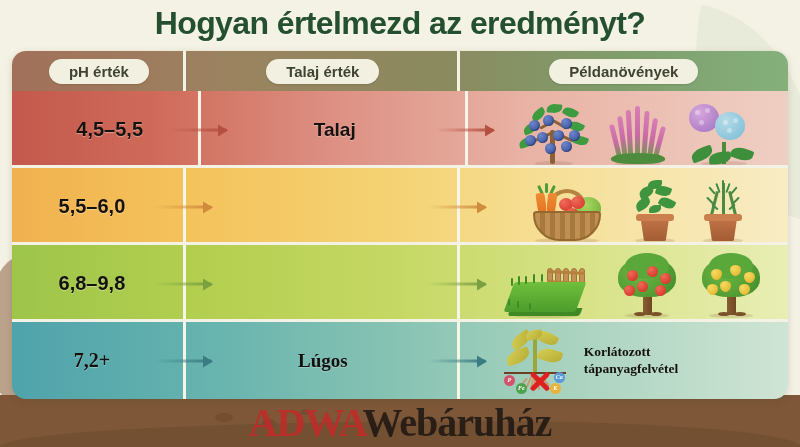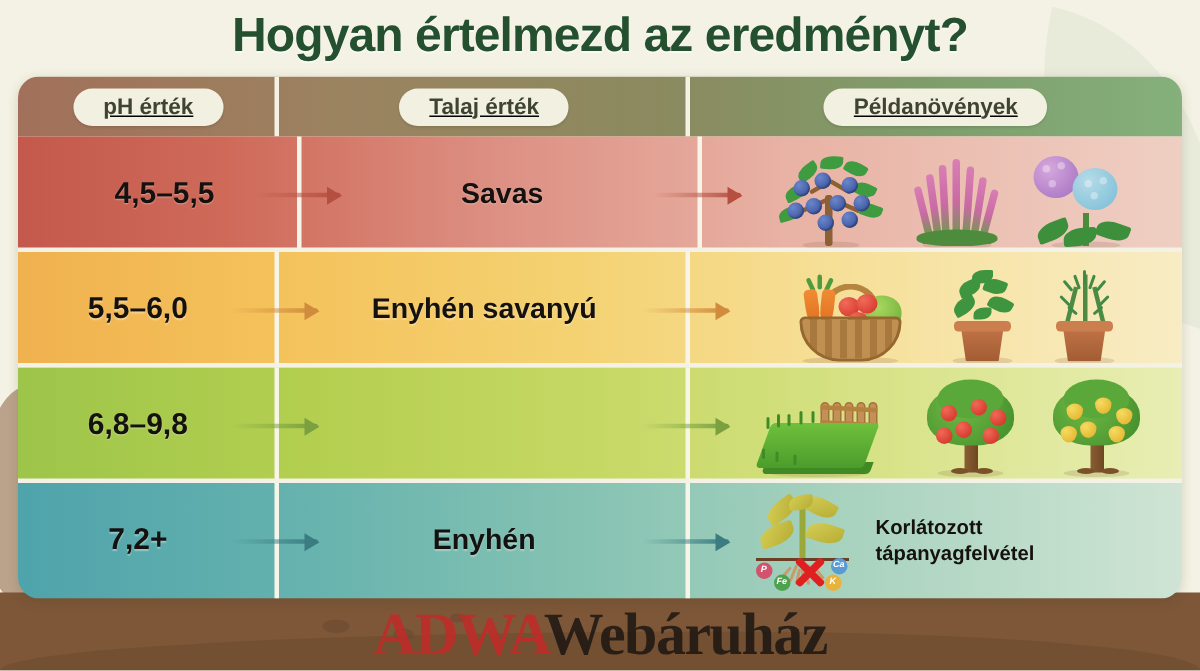--- a/index.html
+++ b/index.html
@@ -60,21 +60,20 @@
     margin:9px 12px 0 12px;
     border-radius:14px;
     overflow:hidden;
     box-shadow:0 2px 7px rgba(80,60,40,.18);
   }
 
   
   .thead {
     display:flex; height:40px;
     background:linear-gradient(90deg,#a2705a 0%,#9b8360 28%,#8b8a5f 55%,#7f9d6b 78%,#84b07c 100%);
-    text-decoration:underline;
   }
   .th {
     display:flex; align-items:center; justify-content:center;
     position:relative;
   }
   .th-sep { position:absolute; right:0; top:0; bottom:0; width:3px; background:#f4f2e4; }
   .col1 { width:22.4%; }
   .col2 { width:35.3%; }
   .col3 { width:42.3%; }
   .pill {
@@ -86,21 +85,21 @@
     color:#3e4430;
     white-space:nowrap;
     box-shadow:0 1px 2px rgba(0,0,0,.12);
   }
 
   
   .row { display:flex; height:77px; position:relative; }
   .row.r1 { background:linear-gradient(90deg,#c3594c 0%,#cf6a59 18%,#dd9184 42%,#e8b2a4 66%,#efcfc3 100%);padding-left:20px; }
   .row.r2 { background:linear-gradient(90deg,#f0b14f 0%,#f4c25b 22%,#f4d272 48%,#f6e09a 72%,#f8ecc4 100%); }
   .row.r3 { background:linear-gradient(90deg,#9dc54a 0%,#b4cf50 25%,#c6d864 50%,#d8e389 75%,#e8eeb4 100%); }
-  .row.r4 { background:linear-gradient(90deg,#4fa3ab 0%,#63b1ae 22%,#85c2b2 48%,#a9d3bf 72%,#cfe4d4 100%); }
+  .row.r4 { background:linear-gradient(90deg,#4fa3ab 0%,#63b1ae 22%,#85c2b2 48%,#a9d3bf 72%,#cfe4d4 100%);font-family:Liberation Serif, serif; }
   .row-div { position:absolute; left:0; right:0; bottom:0; height:3px; background:#f4f2e4; z-index:4; }
 
   .cell { position:relative; display:flex; align-items:center; justify-content:center; }
   .col-sep { position:absolute; right:0; top:0; bottom:0; width:3px; background:#f7f5e8; z-index:3; }
 
   .ph-val {
     font-size:20px; font-weight:bold; color:#14110f;
     text-shadow:0 1px 1px rgba(255,255,255,.35);
     margin-right:14px;
   }
@@ -262,21 +261,21 @@
   <div class="row r1">
     <div class="cell col1">
       <span class="ph-val">4,5–5,5</span>
       <span class="arrow a1">
           <i class="shaft"></i>
           <i class="head"></i>
         </span>
       <span class="col-sep"></span>
     </div>
     <div class="cell col2">
-      <span class="soil-type">Savas</span>
+      <span class="soil-type">Talaj</span>
       <span class="arrow a2">
           <i class="shaft"></i>
           <i class="head"></i>
         </span>
       <span class="col-sep"></span>
     </div>
     <div class="cell col3">
       <div class="plants">
 
         <div class="art bb">
@@ -339,21 +338,20 @@
   <div class="row r2">
     <div class="cell col1">
       <span class="ph-val">5,5–6,0</span>
       <span class="arrow a1">
           <i class="shaft"></i>
           <i class="head"></i>
         </span>
       <span class="col-sep"></span>
     </div>
     <div class="cell col2">
-      <span class="soil-type">Enyhén savanyú</span>
       <span class="arrow a2">
           <i class="shaft"></i>
           <i class="head"></i>
         </span>
       <span class="col-sep"></span>
     </div>
     <div class="cell col3">
       <div class="plants">
 
         <div class="art bk">
@@ -482,21 +480,21 @@
   <div class="row r4">
     <div class="cell col1">
       <span class="ph-val">7,2+</span>
       <span class="arrow a1">
           <i class="shaft"></i>
           <i class="head"></i>
         </span>
       <span class="col-sep"></span>
     </div>
     <div class="cell col2">
-      <span class="soil-type">Enyhén</span>
+      <span class="soil-type">Lúgos</span>
       <span class="arrow a2">
           <i class="shaft"></i>
           <i class="head"></i>
         </span>
       <span class="col-sep"></span>
     </div>
     <div class="cell col3">
       <div class="defgroup">
         <div class="defplant">
           <i class="stalk"></i>

